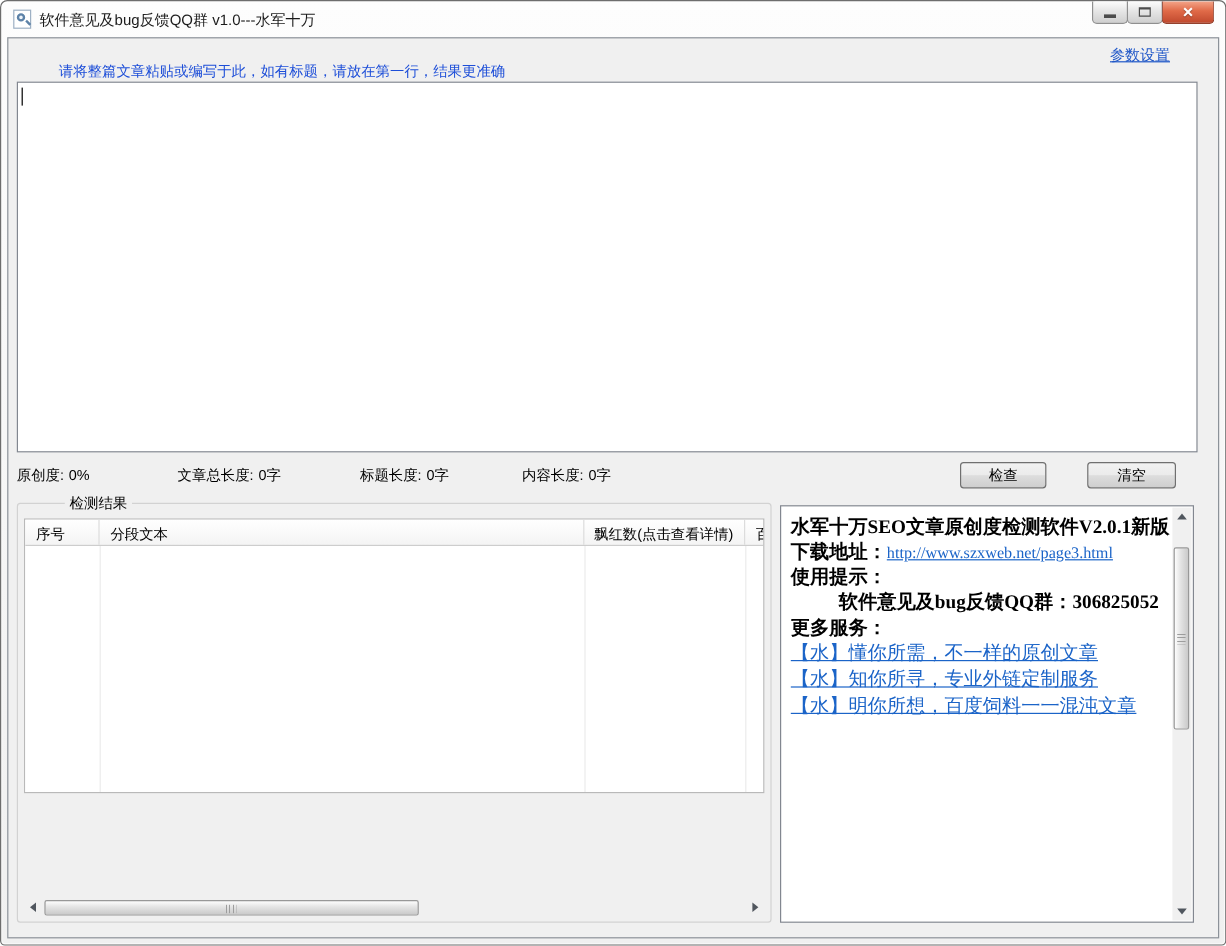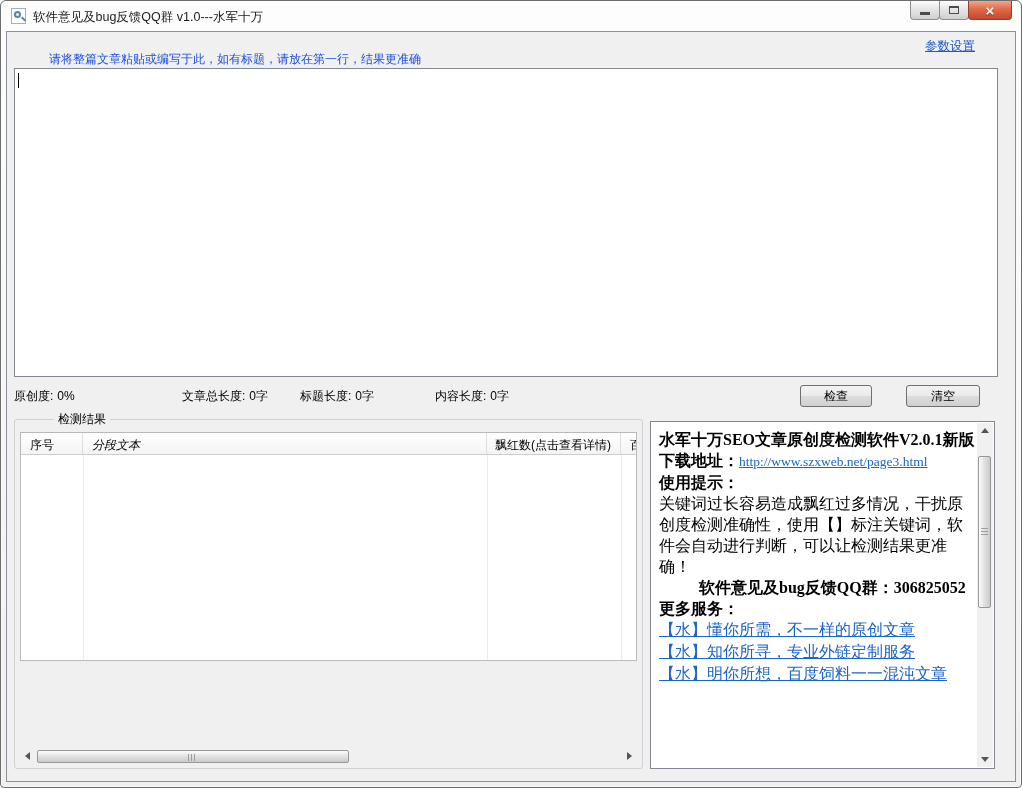--- a/index.html
+++ b/index.html
@@ -30,40 +30,40 @@
   .settings-link { position:absolute; top:6px; right:40px; font-size:12.5px;
     color:#2057c8; text-decoration:underline; cursor:pointer; }
   .editor-hint { position:absolute; left:28px; top:19px; font-size:12px; color:#1d4ed8;margin-left:14px; }
   .article-box { position:absolute; left:7px; top:36px; width:984px; height:309px;
     background:#fff; border:1px solid #828790; resize:none; outline:none;
     font-family:"Liberation Sans","DejaVu Sans",sans-serif; font-size:12px; padding:3px 4px; }
   .text-caret { position:absolute; left:11px; top:41px; width:1px; height:15px; background:#000; }
   
   .stat { position:absolute; top:356px; font-size:12px; color:#000; white-space:nowrap; }
   .stat b { font-weight:normal; margin-left:4px; }
-  .stat-0 { left:7px; } .stat-1 { left:141px;margin-left:34px; } .stat-2 { left:293px; } .stat-3 { left:428px; }
+  .stat-0 { left:7px; } .stat-1 { left:141px; } .stat-2 { left:293px; } .stat-3 { left:428px; }
   
   .push-btn { position:absolute; top:353px; height:22px; font-size:12px; color:#000;
     border:1px solid #707070; border-radius:3px; cursor:pointer;
     background:linear-gradient(#f2f2f2,#ebebeb 48%,#dddddd 52%,#cfcfcf);
     font-family:"Liberation Sans","DejaVu Sans",sans-serif; }
   .btn-check { left:793px; width:72px; }
   .btn-clear { left:899px; width:74px; }
   
   .groupbox { position:absolute; left:7px; top:387px; width:629px; height:350px;
     border:1px solid #d2d2d2; border-radius:3px; }
   .group-label { position:absolute; left:15px; top:379px; font-size:12px; color:#000;
     background:#f0f0f0; padding:0 4px; z-index:2;margin-left:32px; }
   .table { position:absolute; left:13px; top:400px; width:617px; height:229px;
     background:#fff; border:1px solid #b9b9b9; overflow:hidden; }
   .thead { position:absolute; left:0; top:0; right:0; height:22px; display:flex;
     background:linear-gradient(#ffffff,#f4f4f4); border-bottom:1px solid #cdcdcd; }
   .th { font-size:12px; color:#000; padding:4px 0 0 9px; border-right:1px solid #dcdcdc;
     white-space:nowrap; overflow:hidden; flex:none; }
-  .th-0 { width:62px; } .th-1 { width:404px;font-style:italic; } .th-2 { width:134px; padding-left:8px; } .th-3 { width:60px; border-right:none; }
+  .th-0 { width:62px; } .th-1 { width:404px; } .th-2 { width:134px; padding-left:8px; } .th-3 { width:60px; border-right:none; }
   .tbody { position:absolute; left:0; top:22px; right:0; bottom:0; background:#fff; }
   .col-line { position:absolute; top:22px; bottom:0; width:1px; background:#ececec; }
   .cl-0 { left:62px; } .cl-1 { left:466px; } .cl-2 { left:600px; }
   
   .hscroll { position:absolute; left:14px; top:717px; width:615px; height:15px; background:#f0f0f0; }
   .vscroll { position:absolute; right:1px; top:1px; bottom:1px; width:16px; background:#f0f0f0; }
   .sb-arrow { position:absolute; width:0; height:0; border:4px solid transparent; }
   .arrow-left  { left:4px; top:3px; border-right:5px solid #50565e; border-left:none; }
   .arrow-right { right:4px; top:3px; border-left:5px solid #50565e; border-right:none; }
   .arrow-up    { top:5px; left:4px; border-bottom:5px solid #50565e; border-top:none; }
@@ -159,21 +159,20 @@
       <div class="hthumb">
           <span class="grip"></span>
         </div>
       <span class="sb-arrow arrow-right"></span>
     </div>
 
     <div class="info-panel">
       <div class="panel-content">
         <p><span class="bold">水军十万SEO文章原创度检测软件V2.0.1新版下载地址：</span><a class="dl-link">http://www.szxweb.net/page3.html</a></p>
         <p class="bold">使用提示：</p>
-        <p>关键词过长容易造成飘红过多情况，干扰原创度检测准确性，使用【】标注关键词，软件会自动进行判断，可以让检测结果更准确！</p>
         <p class="feedback-line">软件意见及bug反馈QQ群：306825052</p>
         <p class="bold">更多服务：</p>
         <a class="service-link">【水】懂你所需，不一样的原创文章</a>
         <a class="service-link">【水】知你所寻，专业外链定制服务</a>
         <a class="service-link">【水】明你所想，百度饲料一一混沌文章</a>
       </div>
       <div class="vscroll">
         <span class="sb-arrow arrow-up"></span>
         <div class="vthumb">
             <span class="grip"></span>

